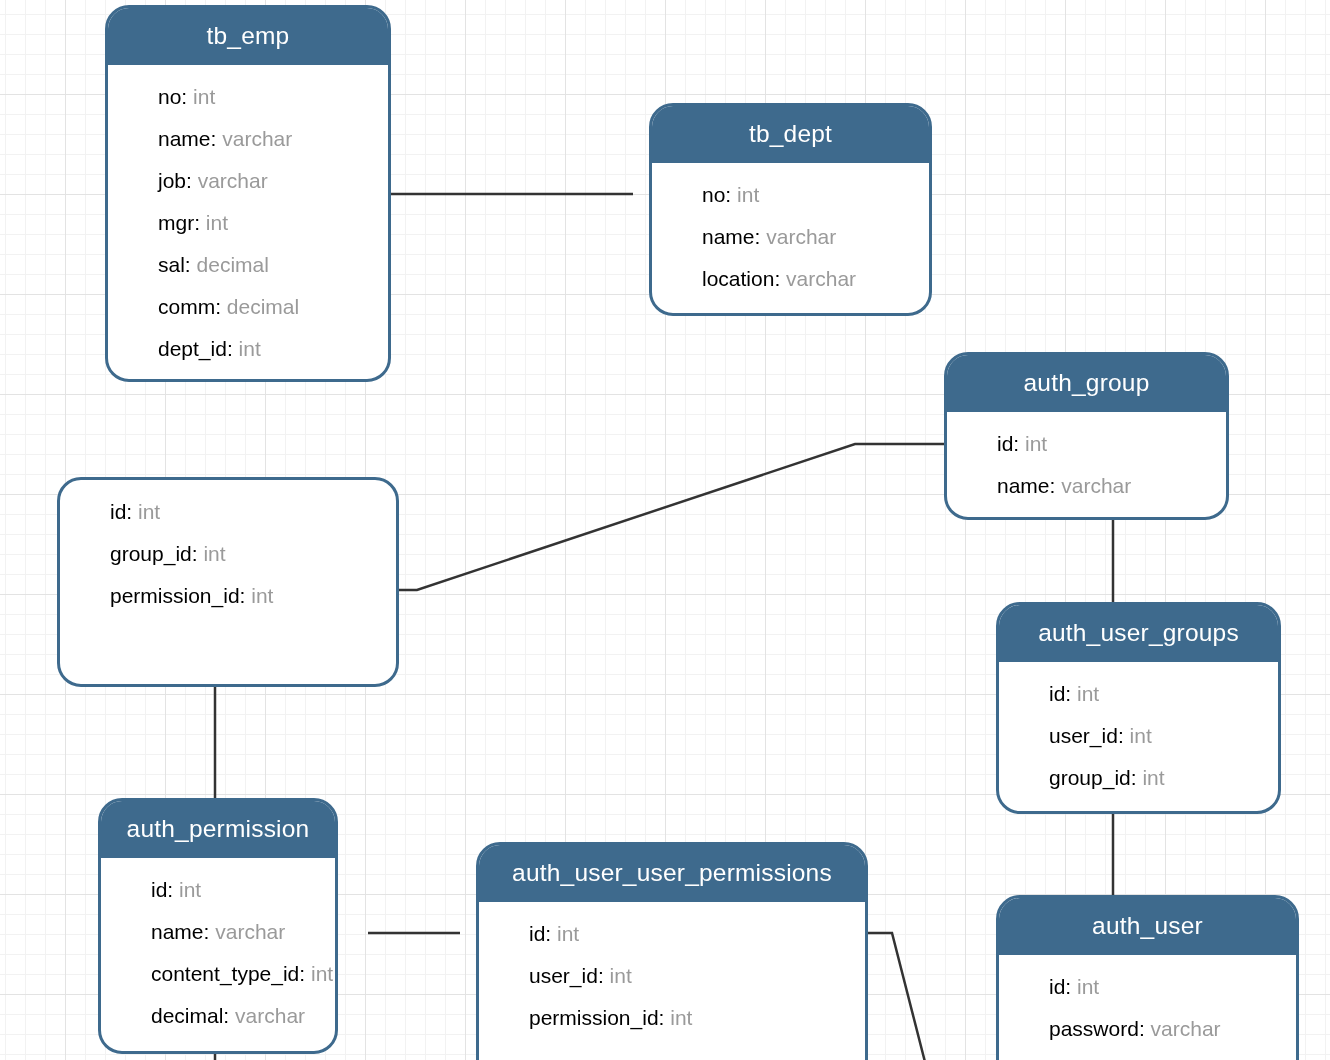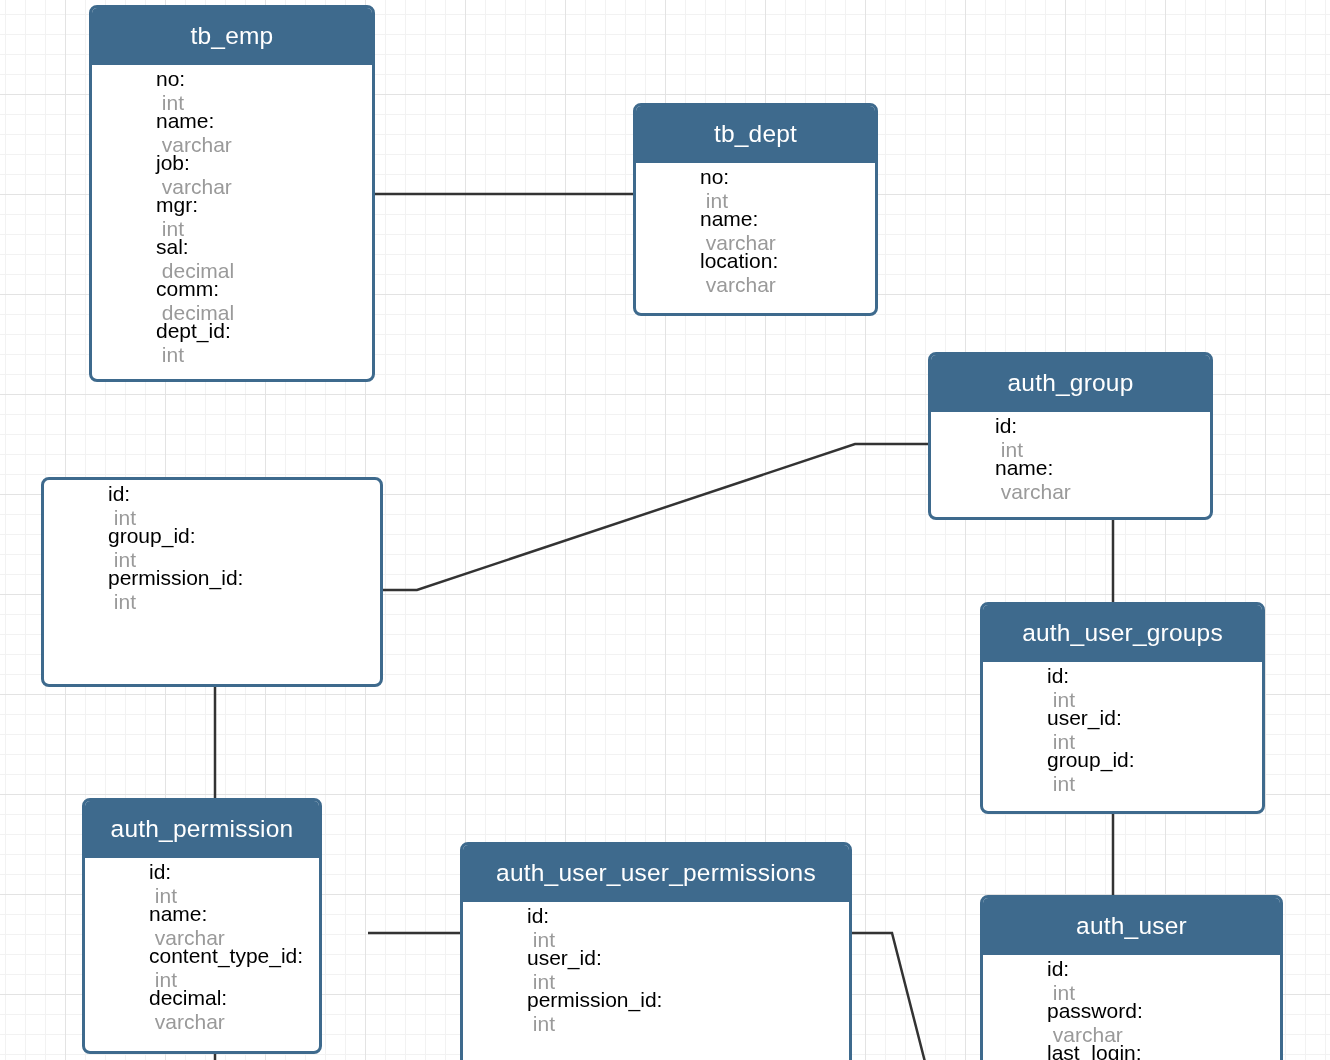--- a/index.html
+++ b/index.html
@@ -30,42 +30,42 @@
     stroke-width: 2.5;
     fill: none;
   }
 
   .table-box {
     position: absolute;
     z-index: 2;
     box-sizing: border-box;
     background: #ffffff;
     border: 3.5px solid #3e6a8d;
-    border-radius: 8px;
+    border-radius: 24px;
     overflow: hidden;
+    margin-left: 16px;
   }
   .table-header {
     height: 56.5px;
     background: #3e6a8d;
     color: #ffffff;
     font-size: 24.5px;
     display: flex;
     align-items: center;
     justify-content: center;
     letter-spacing: 0.2px;
   }
   .rows { padding-top: 2px; }
   .row {
     height: 42px;
     display: flex;
-    align-items: flex-start;
-    padding-left: 64px;
+    align-items: flex-end;
+    padding-left: 50px;
     font-size: 21px;
     white-space: pre;
-    flex-direction: column;
   }
   .fname { color: #000000; }
   .ftype { color: #9a9a9a; }
 </style>
 </head>
 <body>
 
 <div class="canvas">
 
   <svg class="wires" width="1330" height="1060" viewBox="0 0 1330 1060">
@@ -85,21 +85,21 @@
         <div class="row"><span class="fname">no:</span><span class="ftype"> int</span></div>
         <div class="row"><span class="fname">name:</span><span class="ftype"> varchar</span></div>
         <div class="row"><span class="fname">job:</span><span class="ftype"> varchar</span></div>
         <div class="row"><span class="fname">mgr:</span><span class="ftype"> int</span></div>
         <div class="row"><span class="fname">sal:</span><span class="ftype"> decimal</span></div>
         <div class="row"><span class="fname">comm:</span><span class="ftype"> decimal</span></div>
         <div class="row"><span class="fname">dept_id:</span><span class="ftype"> int</span></div>
       </div>
   </div>
 
-  <div class="table-box" style="left:633px; top:103px; width:245px; height:213px;">
+  <div class="table-box" style="left:633px; top:103px; width:283px; height:213px;">
     <div class="table-header">tb_dept</div>
     <div class="rows">
         <div class="row"><span class="fname">no:</span><span class="ftype"> int</span></div>
         <div class="row"><span class="fname">name:</span><span class="ftype"> varchar</span></div>
         <div class="row"><span class="fname">location:</span><span class="ftype"> varchar</span></div>
       </div>
   </div>
 
   <div class="table-box" style="left:928px; top:352px; width:285px; height:168px;">
     <div class="table-header">auth_group</div>

